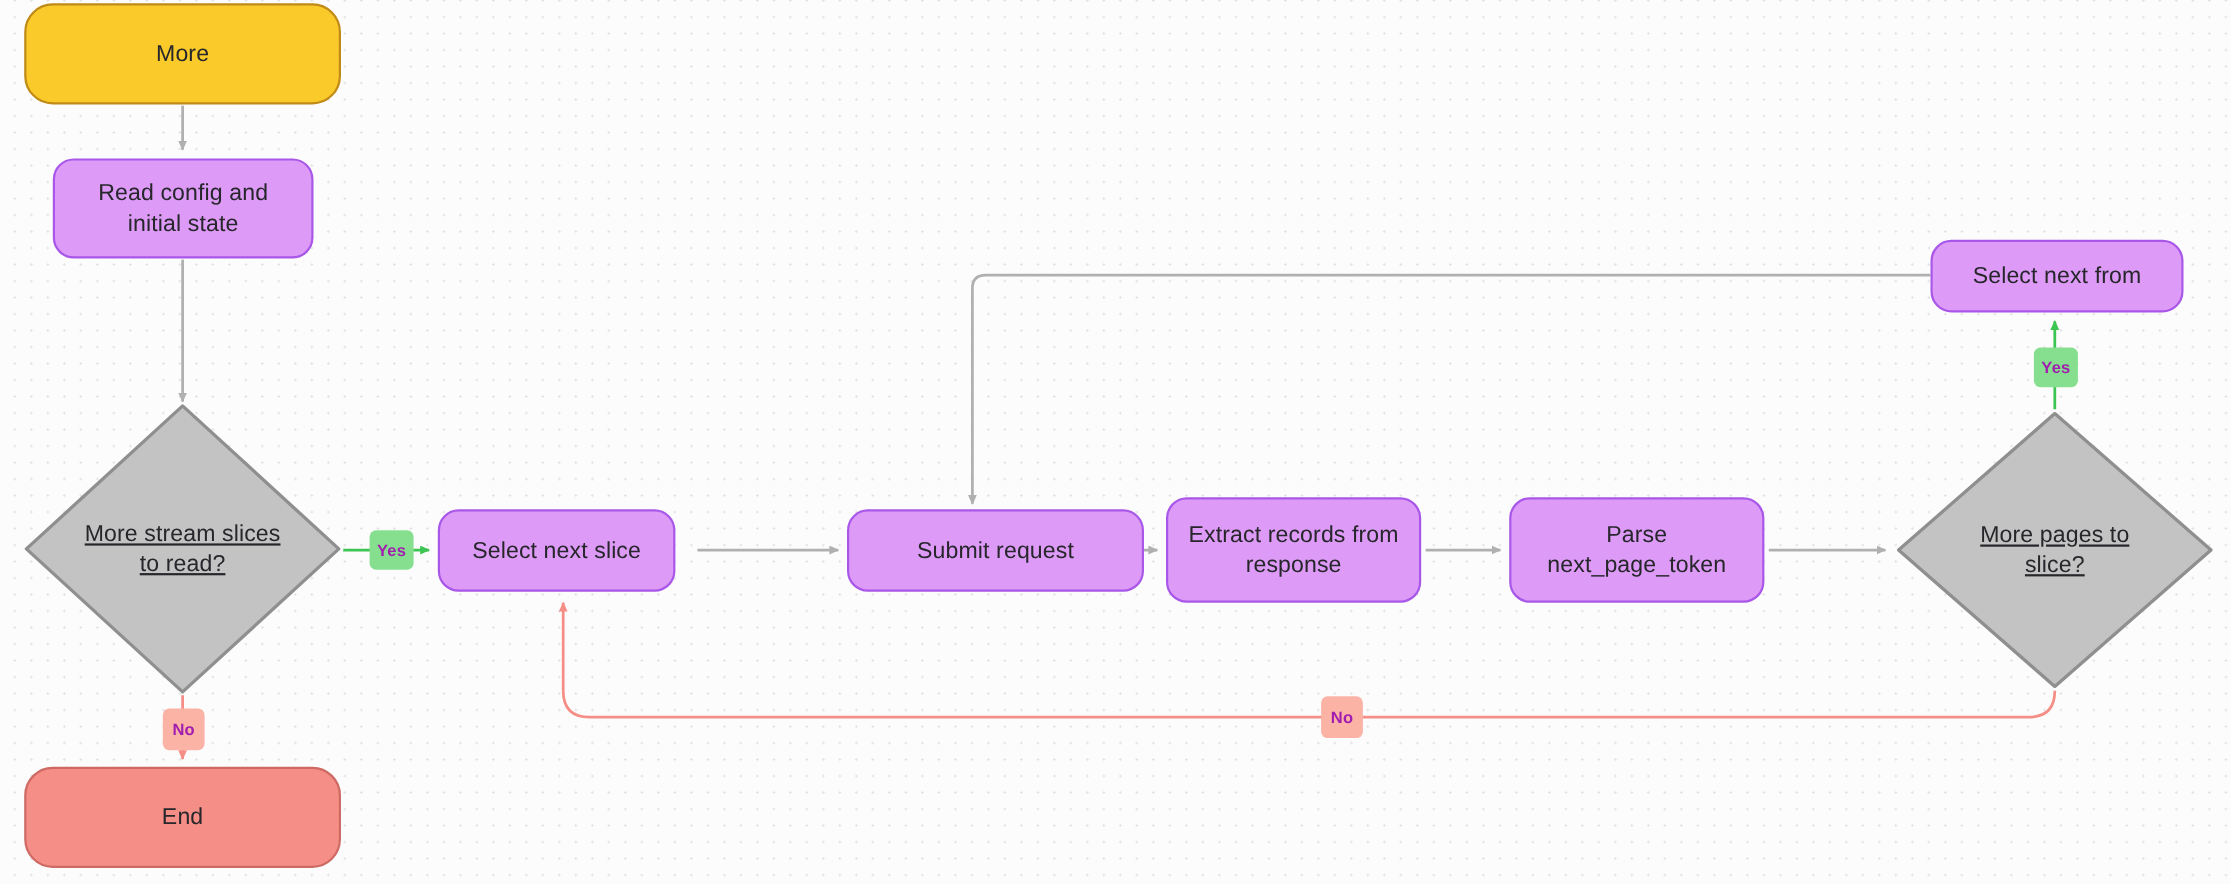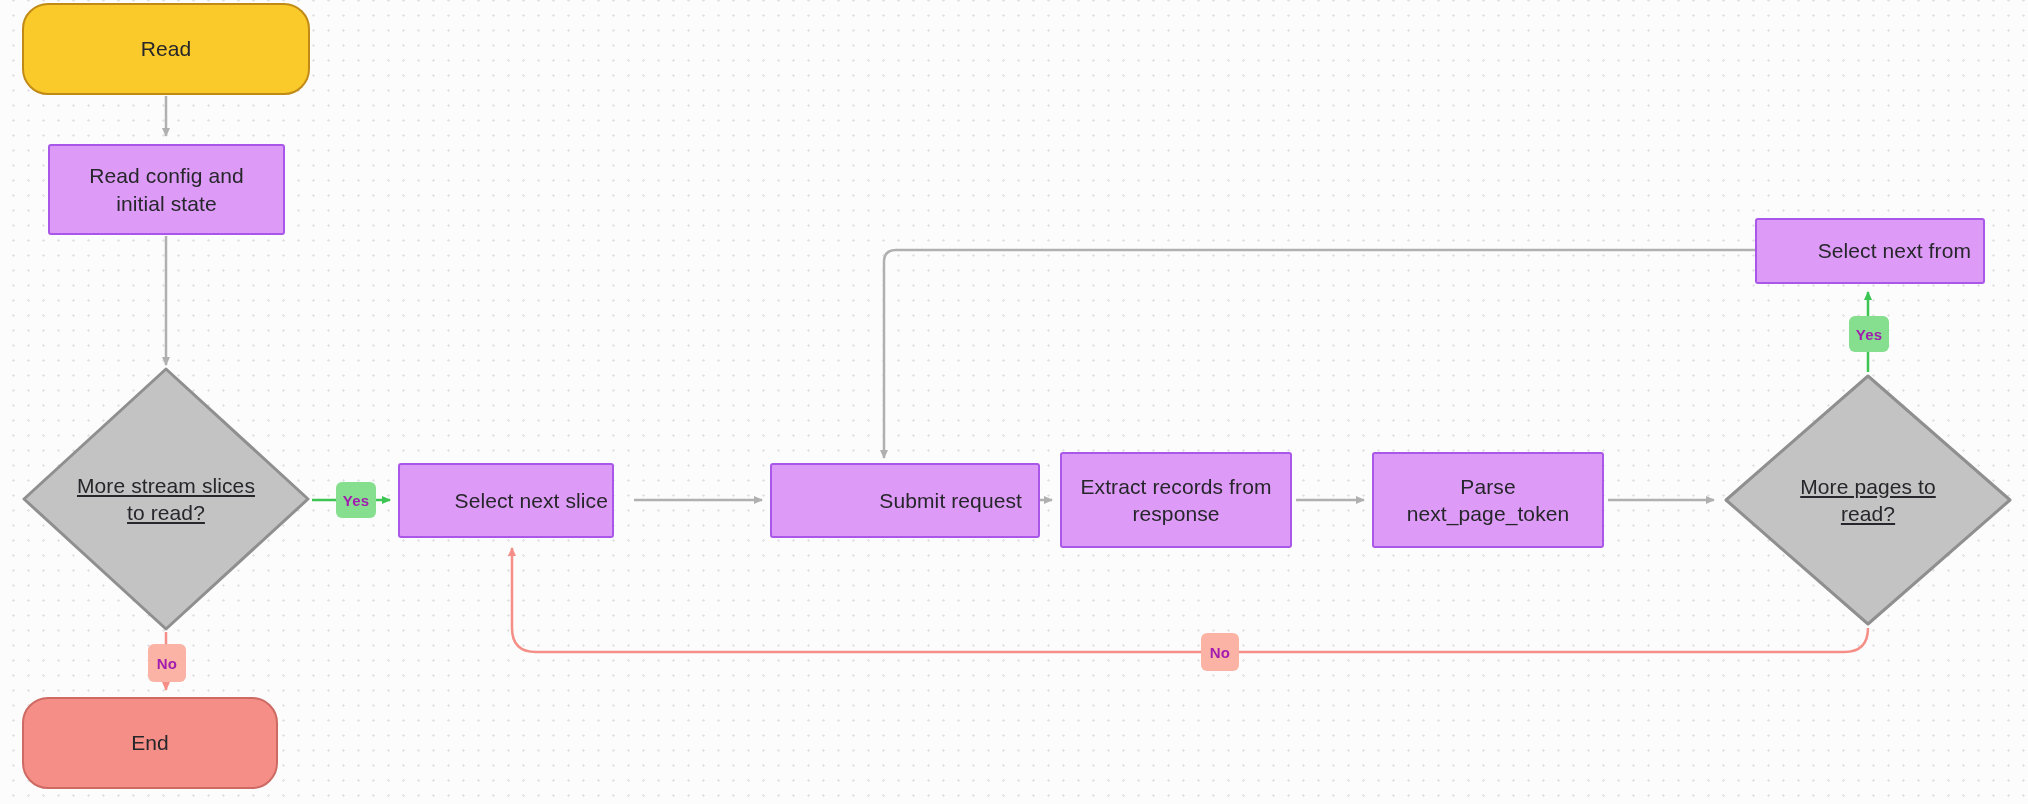--- a/index.html
+++ b/index.html
@@ -41,24 +41,23 @@
     border-radius: 26px;
     border: 2px solid #c08a17;
     background: #f9ca2a;
   }
   .node.terminal-end {
     border-radius: 26px;
     border: 2px solid #cd6a63;
     background: #f58e86;
   }
   .node.process {
-    border-radius: 3px;
+    border-radius: 19px;
     border: 2px solid #a957e8;
     background: #dd9bf7;
-    justify-content: flex-end;
   }
   .node.decision-wrap {
     background: transparent;
     border: none;
   }
   .diamond-svg {
     position: absolute;
     left: 0; top: 0;
   }
   .diamond-label {
@@ -118,35 +117,35 @@
     <path d="M1608,500 L1714,500" stroke="#b0b0b0" stroke-width="2.5" fill="none" marker-end="url(#arrow-gray)"></path>
 
     <path d="M1868,372 L1868,292" stroke="#3cc552" stroke-width="2.5" fill="none" marker-end="url(#arrow-green)"></path>
 
     <path d="M1755,250 L896,250 Q884,250 884,262 L884,458" stroke="#b0b0b0" stroke-width="2.5" fill="none" marker-end="url(#arrow-gray)"></path>
 
     <path d="M1868,628 Q1868,652 1844,652 L536,652 Q512,652 512,628 L512,548" stroke="#f58e86" stroke-width="2.5" fill="none" marker-end="url(#arrow-red)"></path>
   </svg>
 
   <div class="node terminal" style="left:22px; top:3px; width:288px; height:92px;">
-    <span>Read</span>
+    <span>More</span>
   </div>
 
   <div class="node process" style="left:48px; top:144px; width:237px; height:91px; padding:0 14px;">
     <span>Read config and initial state</span>
   </div>
 
   <div class="node decision-wrap" style="left:20px; top:365px; width:292px; height:268px;">
     <svg class="diamond-svg" width="292" height="268" viewBox="0 0 292 268">
       <path d="M146,4 L288,134 L146,264 L4,134 Z" fill="#c3c3c3" stroke="#8f8f8f" stroke-width="3" stroke-linejoin="round"></path>
     </svg>
     <span class="diamond-label">More stream slices to read?</span>
   </div>
 
-  <div class="node terminal-end" style="left:22px; top:697px; width:256px; height:92px;">
+  <div class="node terminal-end" style="left:22px; top:697px; width:288px; height:92px;">
     <span>End</span>
   </div>
 
   <div class="node process" style="left:398px; top:463px; width:216px; height:75px; padding:0 4px;">
     <span>Select next slice</span>
   </div>
 
   <div class="node process" style="left:770px; top:463px; width:270px; height:75px; padding:0 16px;">
     <span>Submit request</span>
   </div>
@@ -156,21 +155,21 @@
   </div>
 
   <div class="node process" style="left:1060px; top:452px; width:232px; height:96px; padding:0 12px;">
     <span>Extract records from response</span>
   </div>
 
   <div class="node decision-wrap" style="left:1722px; top:372px; width:292px; height:256px;">
     <svg class="diamond-svg" width="292" height="256" viewBox="0 0 292 256">
       <path d="M146,4 L288,128 L146,252 L4,128 Z" fill="#c3c3c3" stroke="#8f8f8f" stroke-width="3" stroke-linejoin="round"></path>
     </svg>
-    <span class="diamond-label">More pages to read?</span>
+    <span class="diamond-label">More pages to slice?</span>
   </div>
 
   <div class="node process" style="left:1755px; top:218px; width:230px; height:66px; padding:0 12px;">
     <span>Select next from</span>
   </div>
 
   <div class="edge-chip chip-yes" style="left:336px; top:482px; width:40px; height:36px;">
     <span>Yes</span>
   </div>
 

